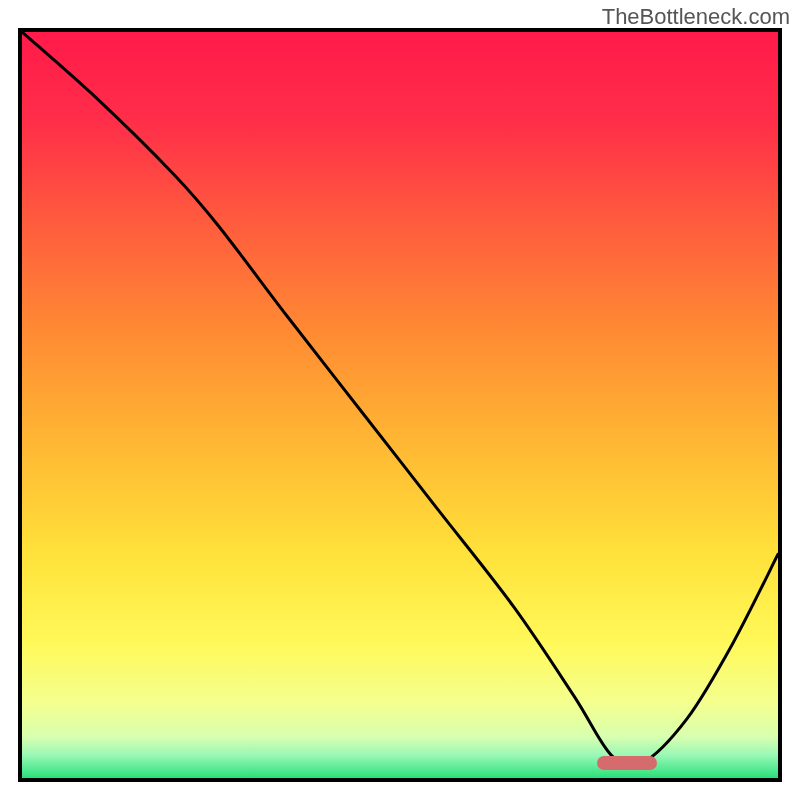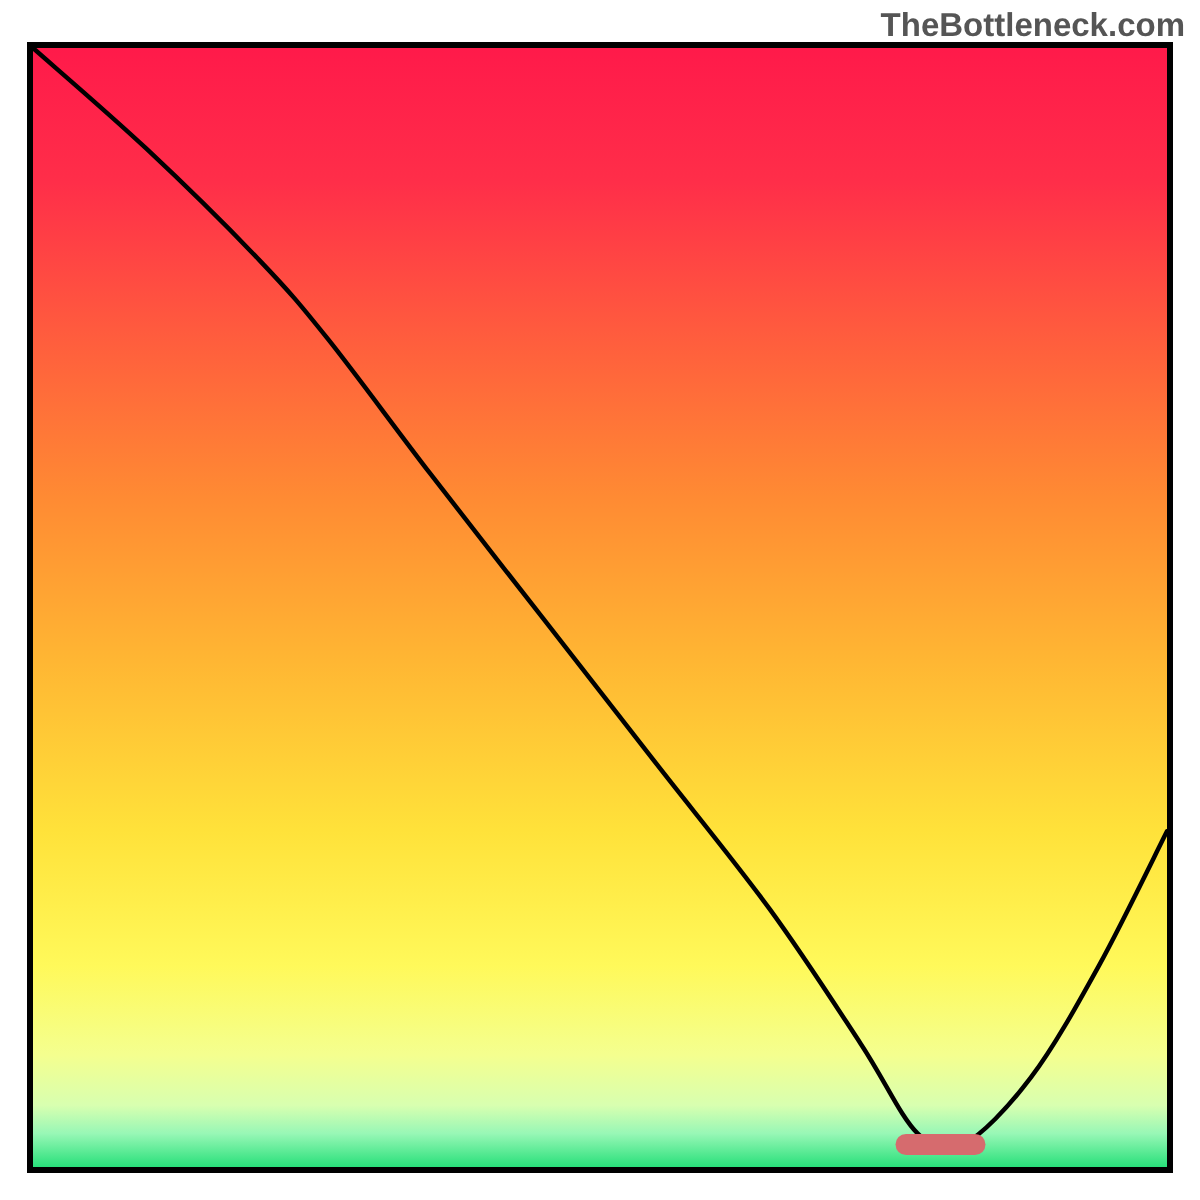--- a/index.html
+++ b/index.html
@@ -14,21 +14,21 @@
     position: relative;
     width: 800px;
     height: 800px;
   }
   .watermark {
     position: absolute;
     top: 4px;
     right: 10px;
     color: #555555;
     font-size: 22px;
-    font-weight: 700;
+    font-weight: 400;
     z-index: 10;
   }
   .frame {
     position: absolute;
     left: 18px;
     top: 28px;
     width: 764px;
     height: 754px;
     box-sizing: border-box;
     border: 4px solid #000;

